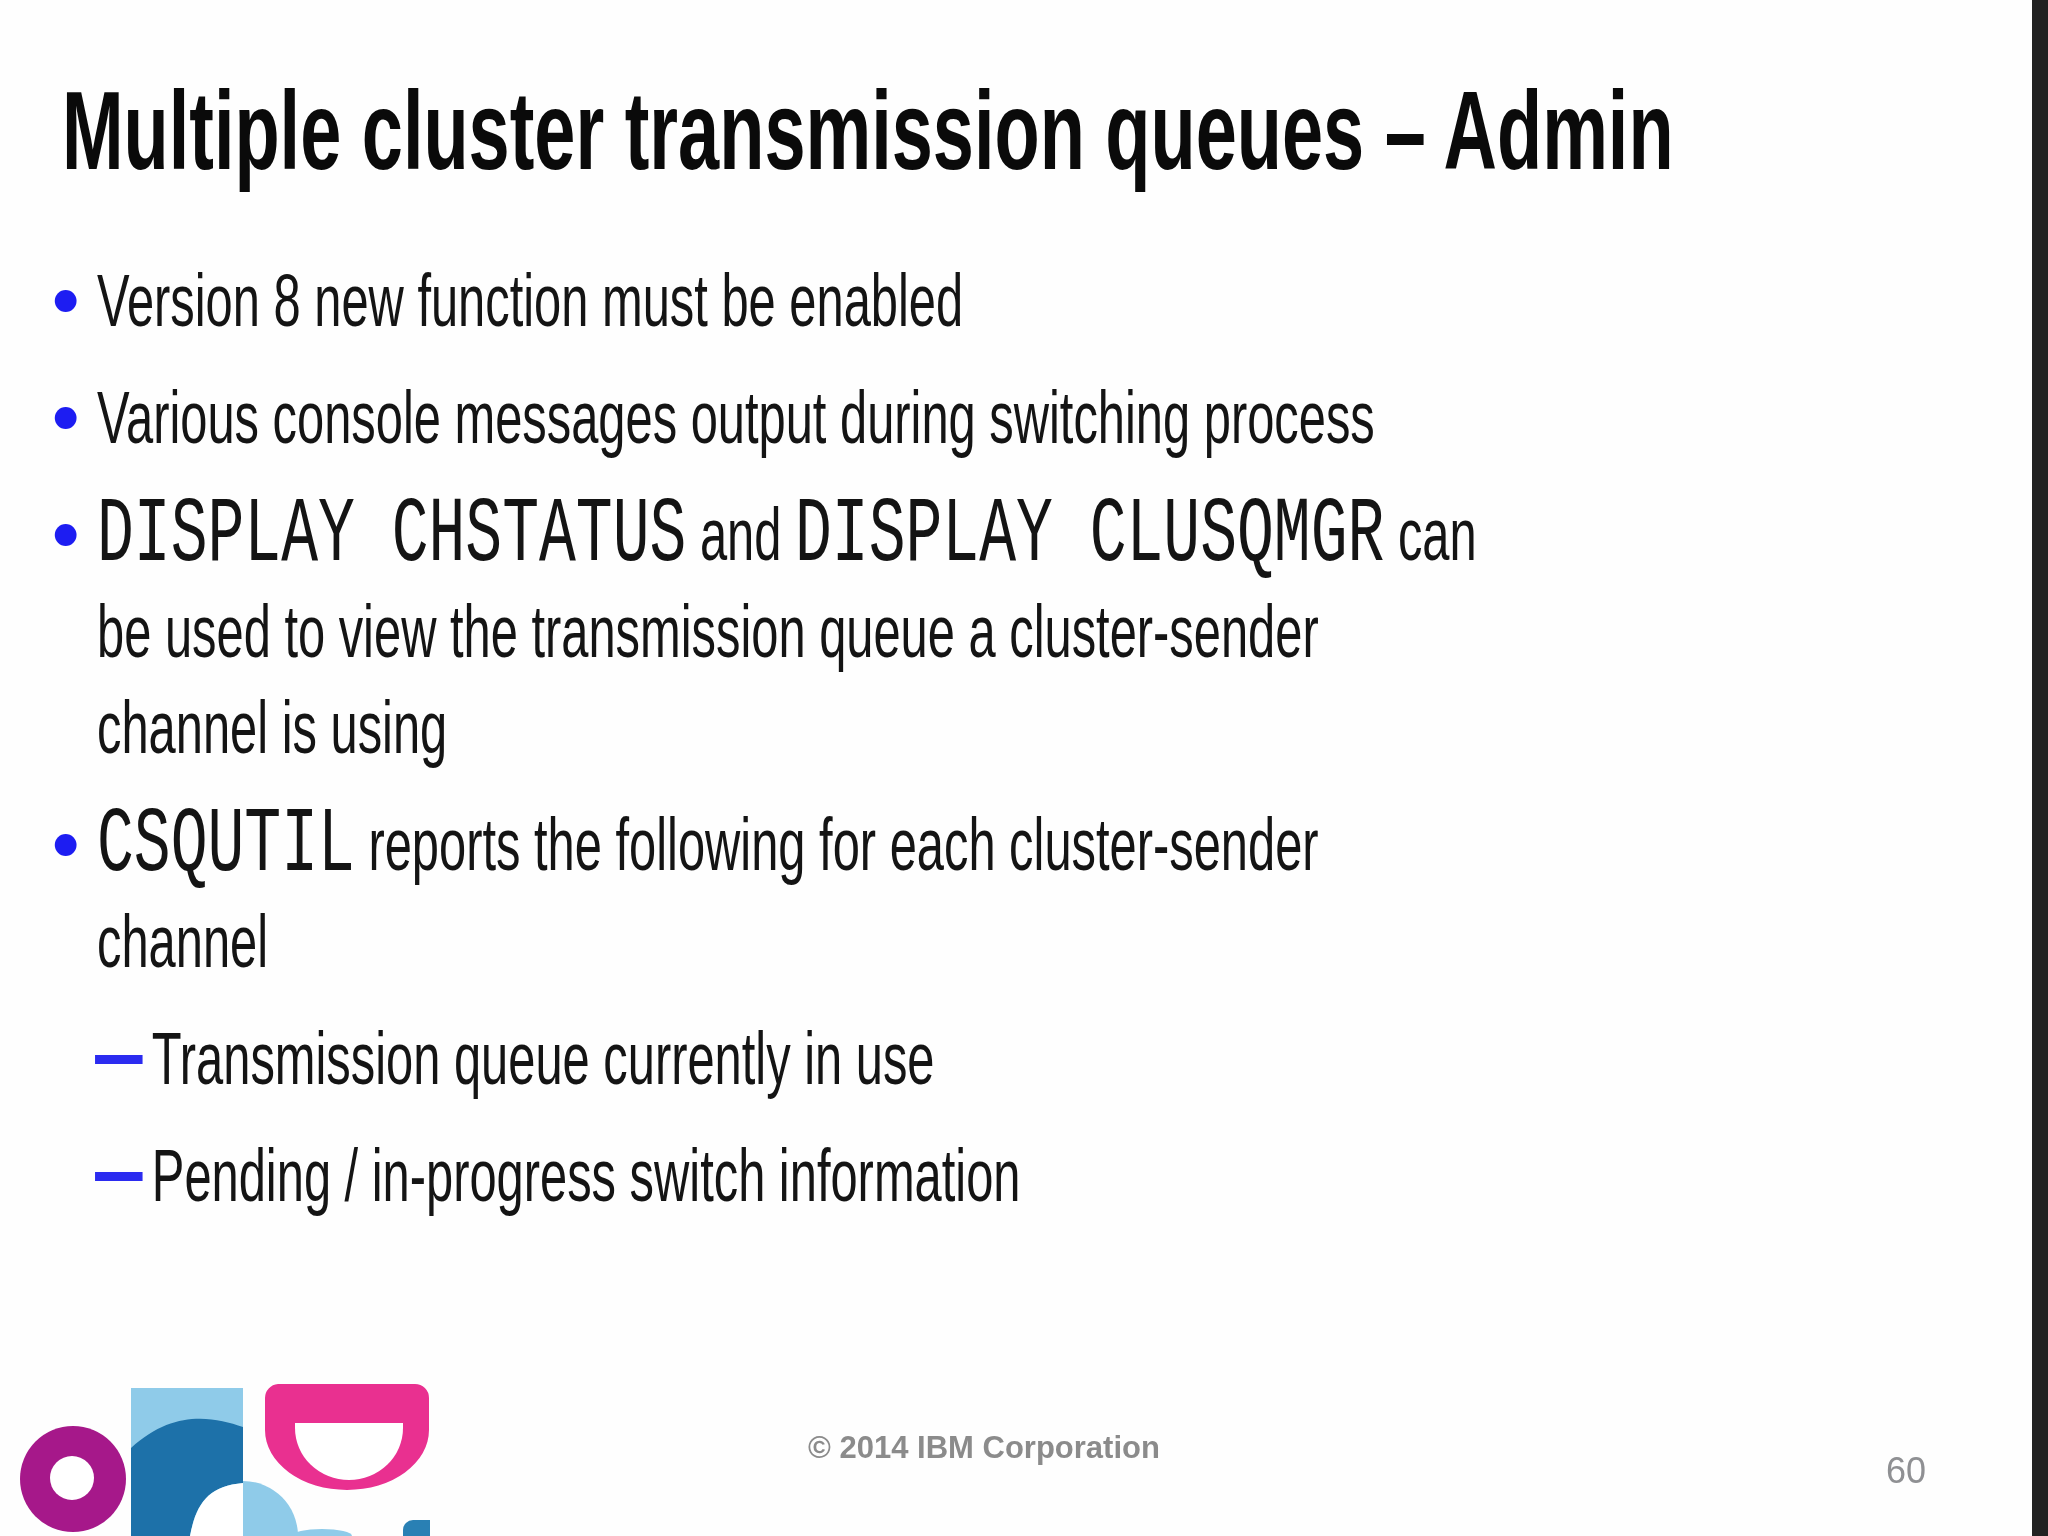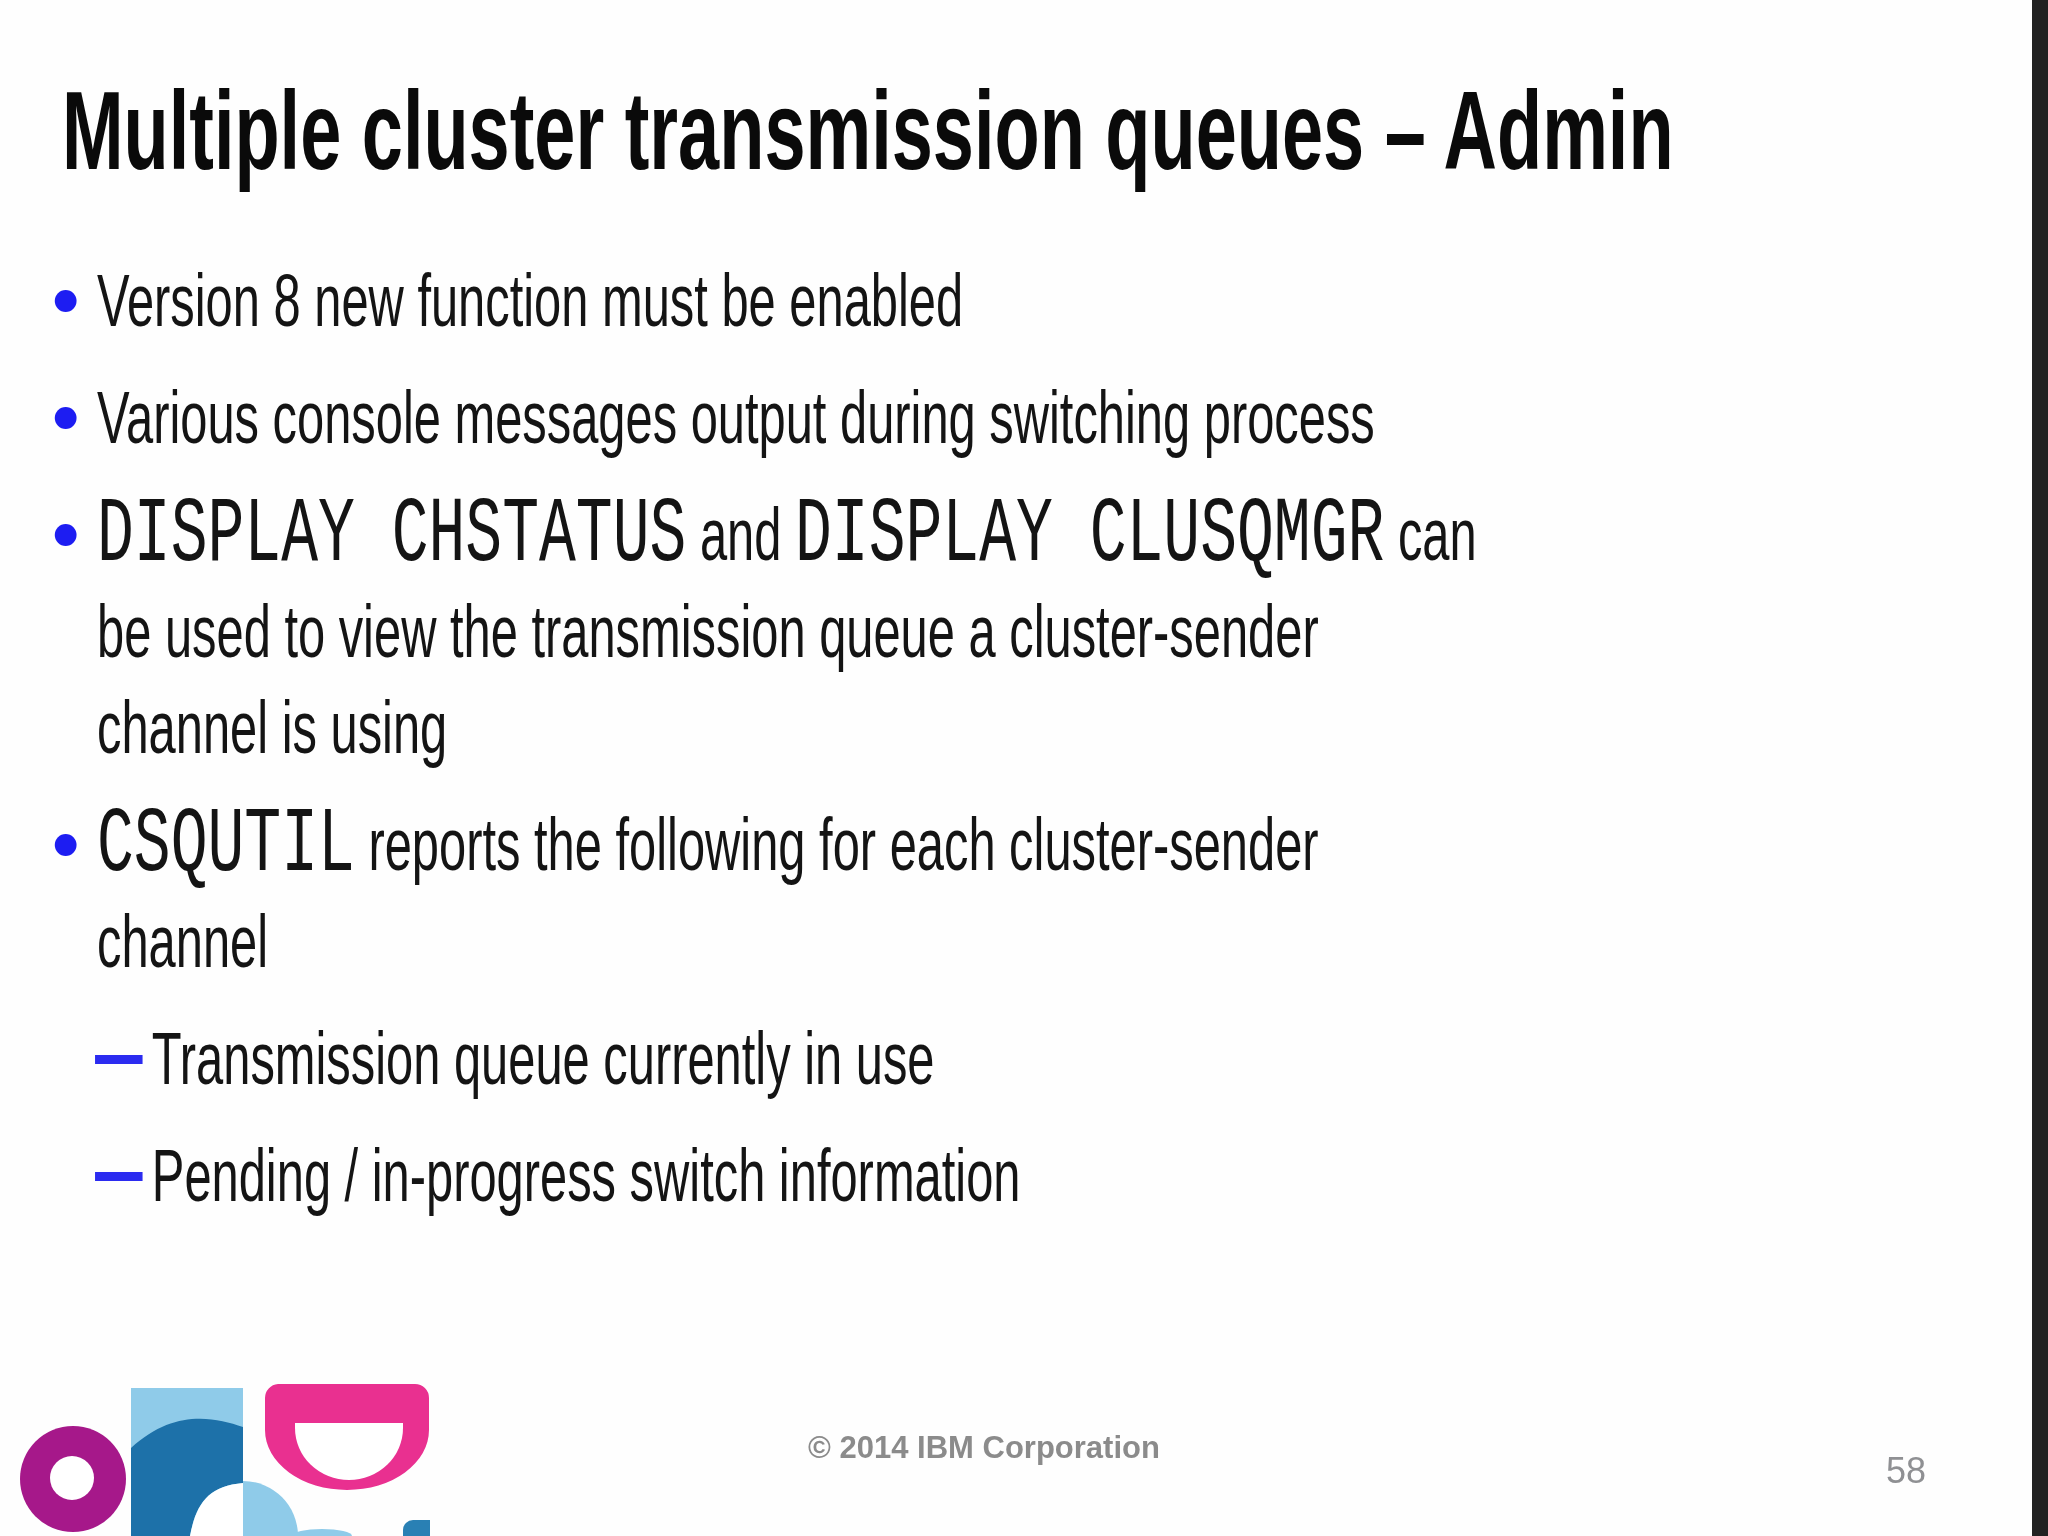--- a/index.html
+++ b/index.html
@@ -113,15 +113,15 @@
     <path d="M 243,101 A 55,55 0 0 1 298,156 L 243,156 Z" fill="#8fcbe9"></path>
 
     <path d="M 278,4 L 415,4 A 14,14 0 0 1 429,18 L 429,50 A 82,60 0 0 1 265,50 L 265,18 A 14,14 0 0 1 278,4 Z" fill="#e93090"></path>
     <path d="M 295,43 L 403,43 L 403,48 A 54,52 0 0 1 295,48 Z" fill="#ffffff"></path>
 
     <ellipse cx="322" cy="156" rx="30" ry="7" fill="#8fcbe9"></ellipse>
     <path d="M 403,156 L 403,150 A 10,10 0 0 1 413,140 L 430,140 L 430,156 Z" fill="#2980b4"></path>
   </svg>
 
   <div class="copyright">© 2014 IBM Corporation</div>
-  <div class="pagenum">58</div>
+  <div class="pagenum">60</div>
 
 </div>
 
 </body></html>

